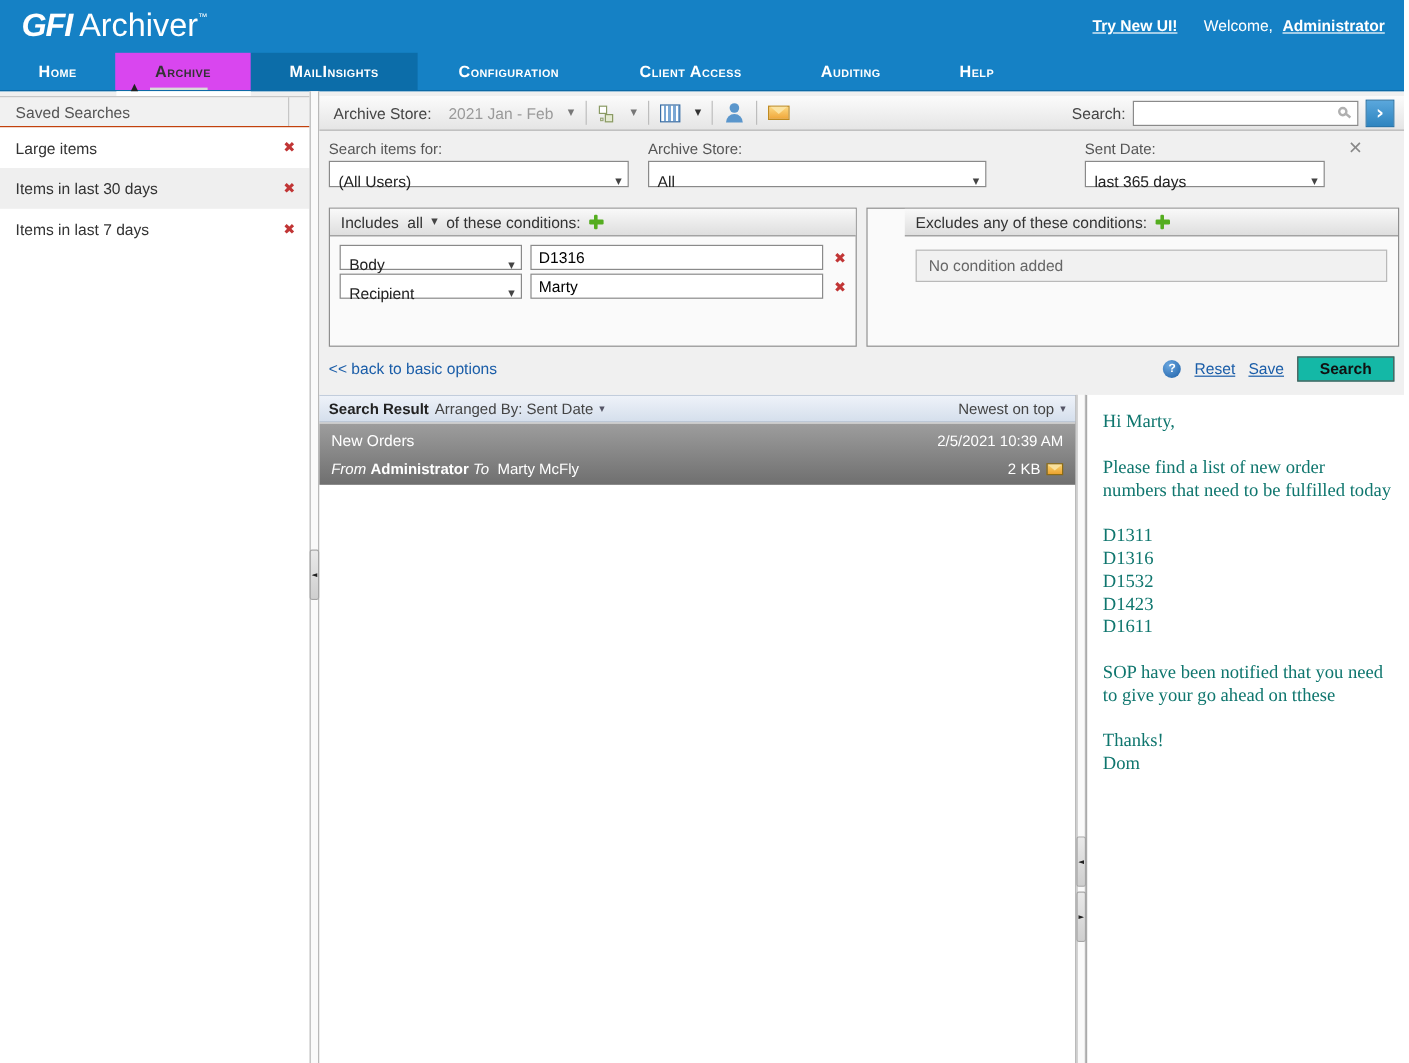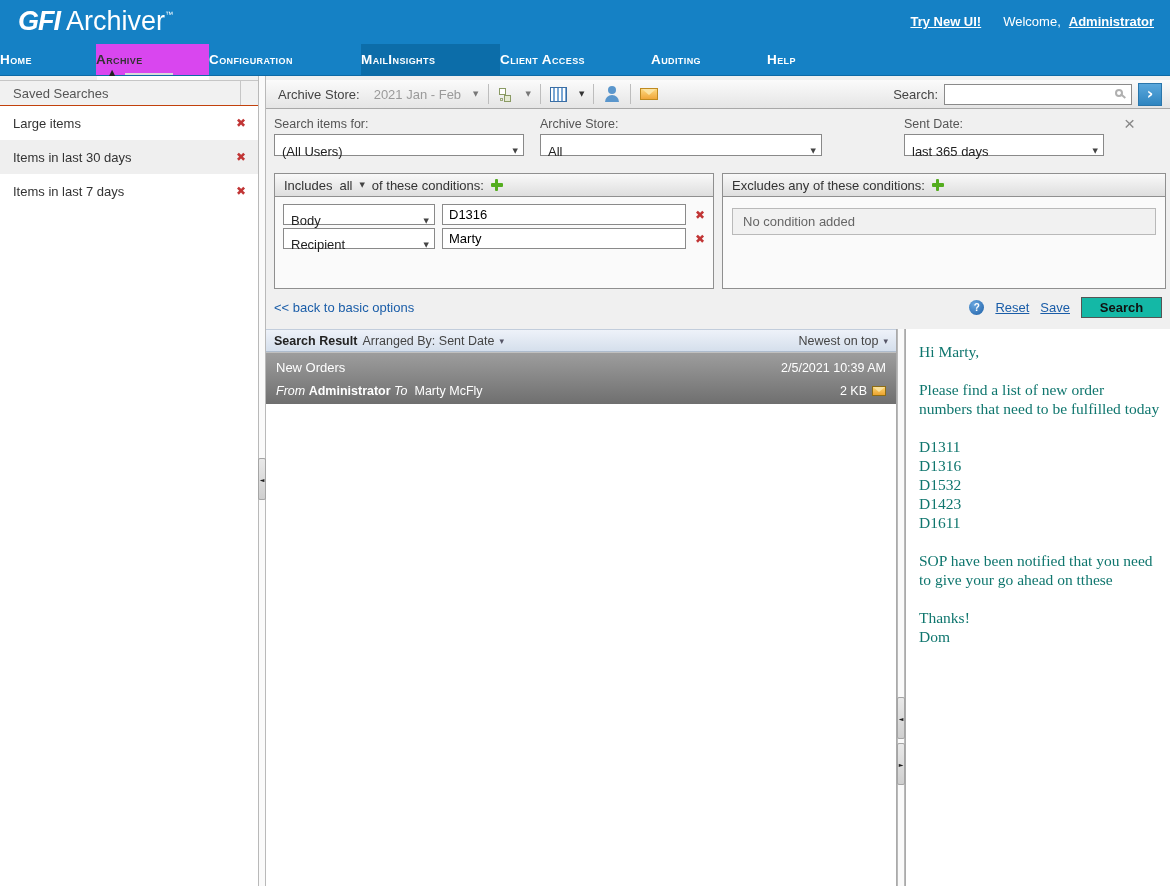--- a/index.html
+++ b/index.html
@@ -11,21 +11,21 @@
   .logo { position:absolute; left:18px; top:6px; color:#fff; font-size:27px; }
   .logo .gfi { font-weight:bold; font-style:italic; letter-spacing:-1px; }
   .logo .prod { font-weight:300; margin-left:6px; }
   .logo .tm { font-size:8px; vertical-align:top; position:relative; top:4px; }
   .hdr-links { position:absolute; right:16px; top:14px; color:#fff; font-size:13px; display:flex; align-items:center; gap:8px; }
   .hdr-links .lnk { color:#fff; font-weight:bold; text-decoration:underline; cursor:pointer; }
   .hdr-links .wel { margin-left:14px; }
 
   
   .tabs { position:absolute; left:0; bottom:0; height:31px; display:flex; }
-  .tab { height:31px; display:flex; align-items:center; justify-content:flex-start; color:#fff;
+  .tab { height:31px; display:flex; align-items:center; justify-content:center; color:#fff;
          font-size:13.5px; font-weight:bold; font-variant:small-caps; letter-spacing:.4px; cursor:pointer; }
   .tab.t0{width:96px}.tab.t1{width:113px}.tab.t2{width:139px}.tab.t3{width:152px}
   .tab.t4{width:151px}.tab.t5{width:116px}.tab.t6{width:94px}
   .tab.active { background:#d946ef; color:#333; }
   .tab.dark { background:#0c6da9; }
 
   .flyout-remnant { position:absolute; left:97px; top:76px; width:112px; height:4px; background:#fff; z-index:5; }
   .flyout-remnant .tri { position:absolute; top:-8px; left:12px; font-size:8px; color:#222; font-family:"DejaVu Sans",sans-serif; }
   .flyout-remnant .bar { position:absolute; top:-3px; left:28px; width:48px; height:2px; background:#d9d9d9; }
 
@@ -140,25 +140,25 @@
       <span class="wel">Welcome,</span>
       <span class="lnk">Administrator</span>
     </div>
     <div class="tabs">
       <div class="tab t0">
           <span>Home</span>
         </div>
       <div class="tab t1 active">
           <span>Archive</span>
         </div>
+      <div class="tab t2 dark">
+          <span>MailInsights</span>
+        </div>
       <div class="tab t3">
           <span>Configuration</span>
-        </div>
-      <div class="tab t2 dark">
-          <span>MailInsights</span>
         </div>
       <div class="tab t4">
           <span>Client Access</span>
         </div>
       <div class="tab t5">
           <span>Auditing</span>
         </div>
       <div class="tab t6">
           <span>Help</span>
         </div>
@@ -263,21 +263,21 @@
               <div class="combo cond-field">
                 <span>Recipient</span>
                 <span class="arr">▼</span>
               </div>
               <input class="cond-input" value="Marty" style="">
               <span class="xdel" style="margin-left:2px;">✖</span>
             </div>
           </div>
         </div>
 
-        <div class="cond-box" style="left:456px; width:444px;">
+        <div class="cond-box" style="left:456px; width:444px;padding-left:31px;">
           <div class="cond-head">
             <span>Excludes any of these conditions:</span>
             <span class="plus"></span>
           </div>
           <div class="empty-box">
             <span>No condition added</span>
           </div>
         </div>
 
         <span class="back-link">&lt;&lt; back to basic options</span>

